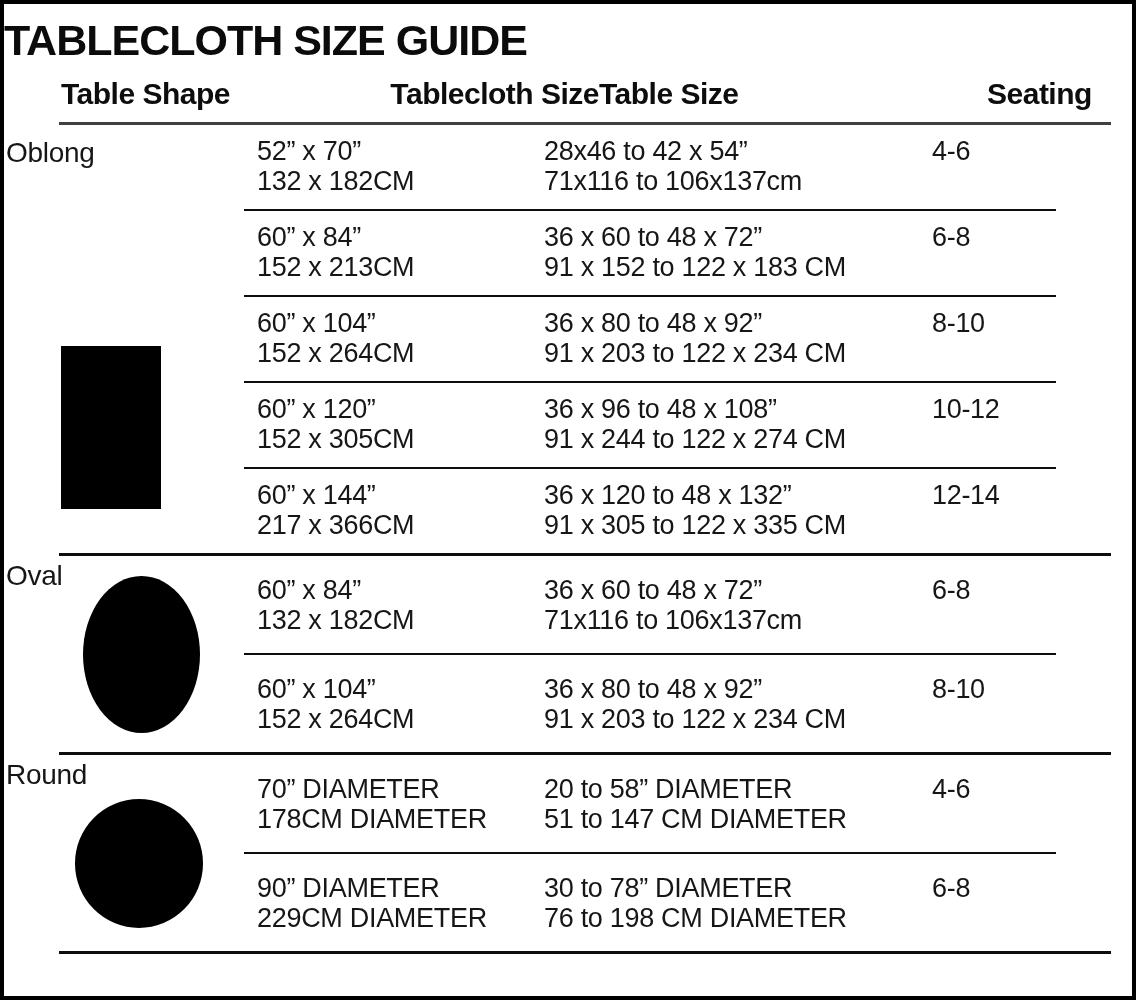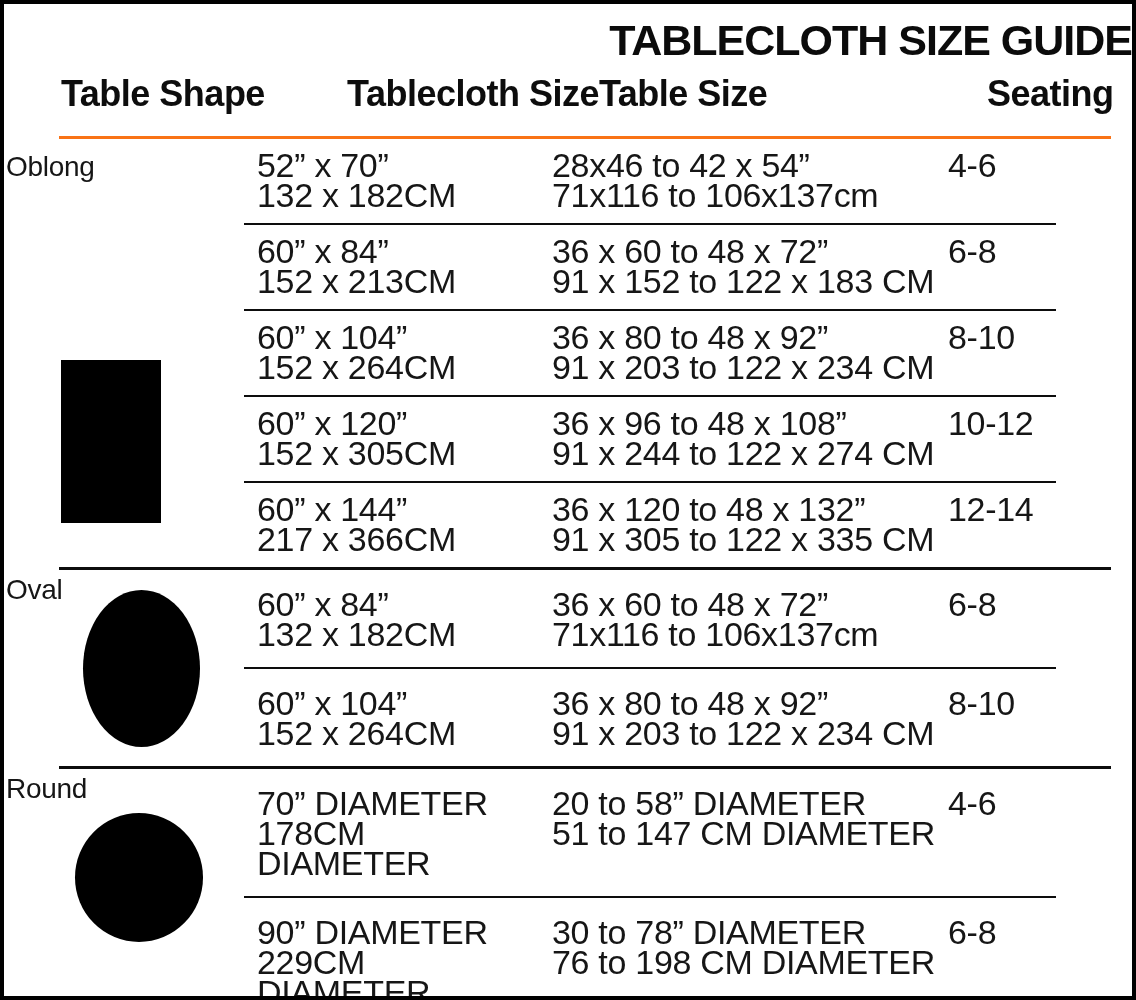--- a/index.html
+++ b/index.html
@@ -9,36 +9,36 @@
     height: 1000px;
     box-sizing: border-box;
     background: #ffffff;
     border: 4px solid #000000;
     font-family: "Liberation Sans", sans-serif;
     color: #161616;
     overflow: hidden;
   }
   .title {
     margin: 10px 0 0 0;
-    text-align: right;
+    text-align: left;
     font-size: 43px;
     line-height: 52px;
     font-weight: 700;
     letter-spacing: -1px;
     color: #0b0b0b;
   }
   .header-row {
     display: grid;
     grid-template-columns: 240px 300px 388px 124px;
     margin: 12px 0 0 55px;
     width: 1052px;
     box-sizing: border-box;
-    padding-bottom: 26px;
-    border-bottom: 3px solid #f97316;
-    font-size: 36px;
+    padding-bottom: 12px;
+    border-bottom: 3px solid #404040;
+    font-size: 30px;
     line-height: 32px;
     font-weight: 700;
     letter-spacing: -0.5px;
     color: #0d0d0d;
   }
   .hcell.c1 { padding-left: 2px; }
   .hcell.c2 { padding-left: 13px; text-align: right; }
   .section {
     display: grid;
     grid-template-columns: 240px 812px;
@@ -55,24 +55,23 @@
   .section.tall .shape-label { padding-top: 4px; }
   .shape { position: absolute; background: #000000; }
   .shape.rect   { left: 57px;  top: 221px; width: 100px; height: 163px; }
   .shape.oval   { left: 79px;  top: 20px;  width: 117px; height: 157px; border-radius: 50%; }
   .shape.circle { left: 71px;  top: 44px;  width: 128px; height: 129px; border-radius: 50%; }
   .rows { display: flex; flex-direction: column; }
   .row {
     display: grid;
     grid-template-columns: 300px 388px 124px;
     padding: 11px 0 13px 0;
-    font-size: 34px;
+    font-size: 27px;
     line-height: 30px;
     letter-spacing: -0.3px;
-    gap: 8px;
   }
   .section.tall .row { padding: 19px 0 18px 0; }
   .row + .row { border-top: 2px solid #0d0d0d; }
   .cell.cloth { padding-left: 13px; }
   .full-divider {
     height: 3px;
     background: #0d0d0d;
     margin-left: 55px;
     width: 1052px;
   }

